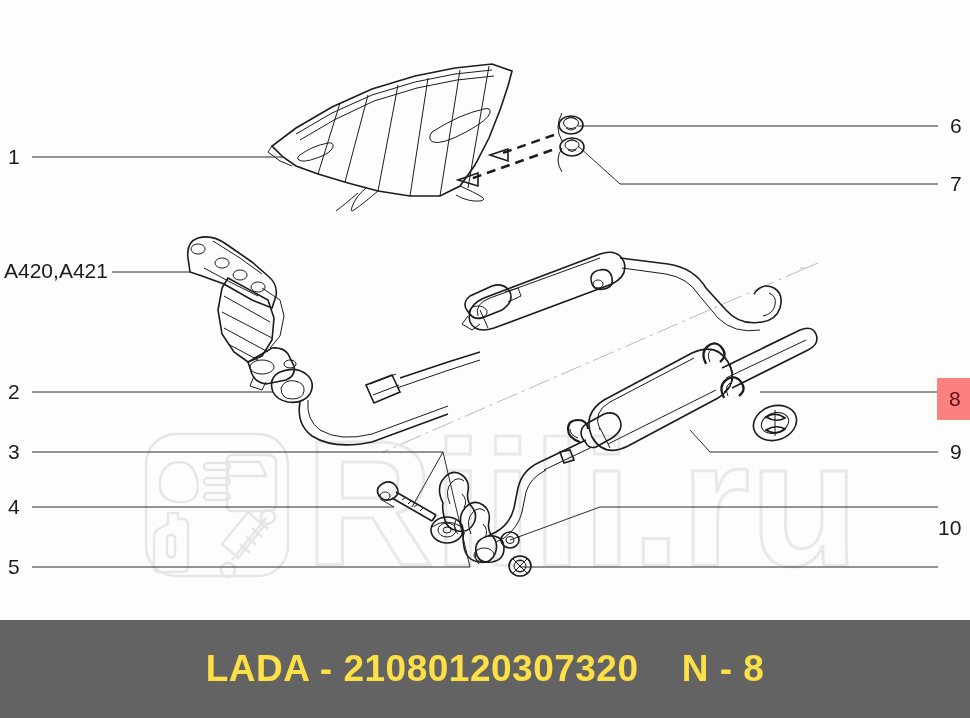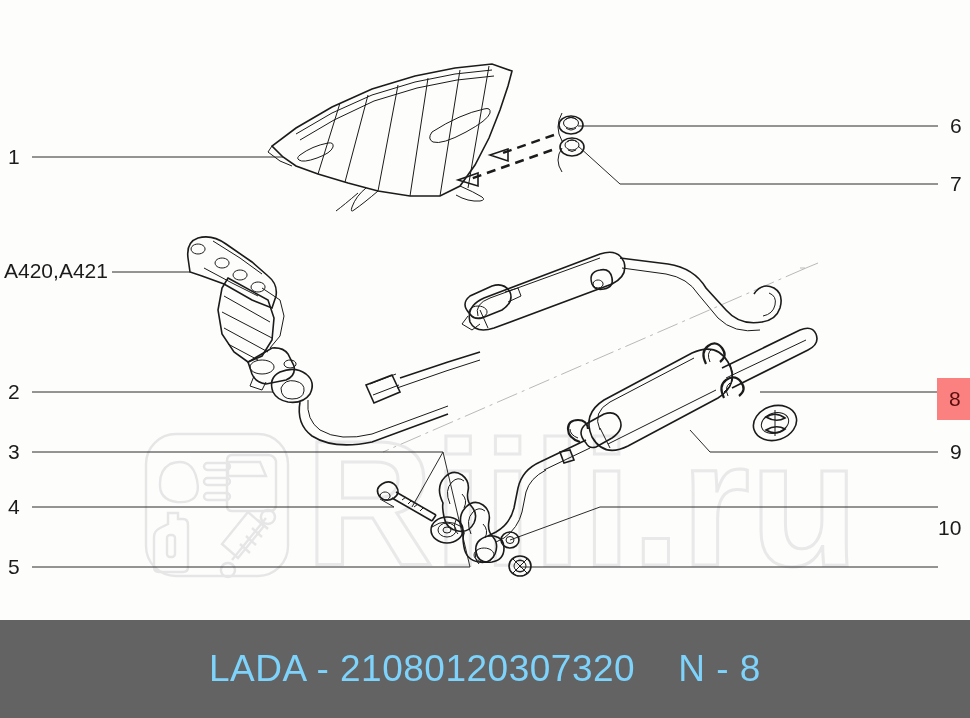--- a/index.html
+++ b/index.html
@@ -36,25 +36,26 @@
   }
 
   
   .footer{
     position:absolute;left:0;top:620px;
     width:970px;height:98px;
     background:#636363;
     display:flex;align-items:center;justify-content:center;
   }
   .footer-text{
-    color:#7dd3fc;
+    color:#fde047;
     font-size:37px;
     letter-spacing:0.5px;
     font-family:"Liberation Sans", sans-serif;
     white-space:pre;
+    font-weight:bold;
   }
 </style>
 </head>
 <body>
 
 <div id="page">
 
   <div class="canvas">
     <svg width="970" height="620" viewBox="0 0 970 620" xmlns="http://www.w3.org/2000/svg">
       <defs>

